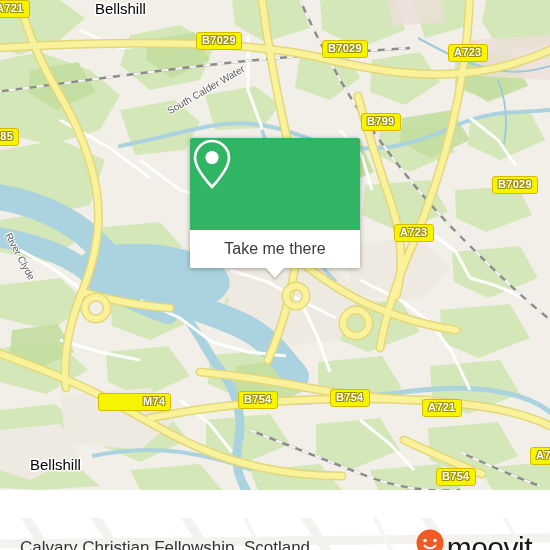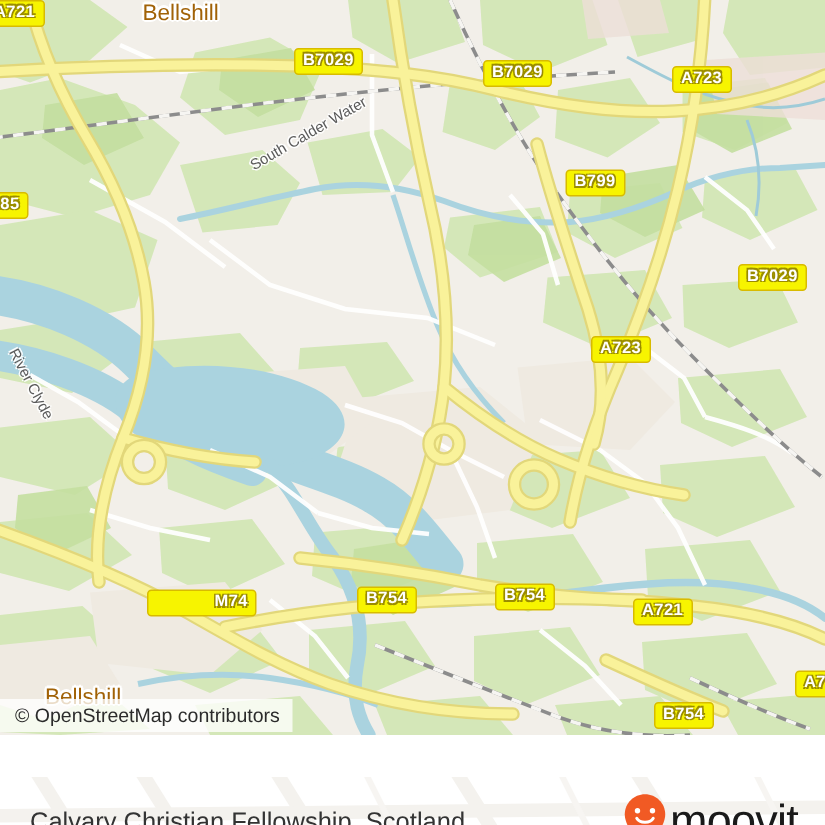--- a/index.html
+++ b/index.html
@@ -31,21 +31,21 @@
     line-height:13px;
     text-shadow:
       -1px -1px 0 #9a8c00, 1px -1px 0 #9a8c00,
       -1px  1px 0 #9a8c00, 1px  1px 0 #9a8c00;
     white-space:nowrap;
     box-sizing:border-box;
   }
   
   .place{
     position:absolute;
-    color:#a16207;
+    color:#000000;
     font-size:15px;
     white-space:nowrap;
     text-shadow:
       -1.6px 0 #fff, 1.6px 0 #fff, 0 -1.6px #fff, 0 1.6px #fff,
       -1.2px -1.2px #fff, 1.2px -1.2px #fff, -1.2px 1.2px #fff, 1.2px 1.2px #fff;
   }
   .water-label{
     position:absolute;
     color:#5a5a5a;
     font-size:10px;
@@ -302,33 +302,42 @@
     <div class="water-label" style="left:168px;top:106px;transform:rotate(-30deg);transform-origin:left center;">South Calder Water</div>
     <div class="water-label" style="left:8px;top:228px;transform:rotate(62deg);transform-origin:left center;">River Clyde</div>
 
     <div class="place" style="left:95px;top:0px;">Bellshill</div>
     <div class="place" style="left:30px;top:456px;">Bellshill</div>
 
     <div class="shield" style="left:-10px;top:0px;">A721</div>
     <div class="shield" style="left:196px;top:32px;">B7029</div>
     <div class="shield" style="left:322px;top:40px;">B7029</div>
     <div class="shield" style="left:448px;top:44px;">A723</div>
-    <div class="shield" style="left:377px;top:113px;">B799</div>
+    <div class="shield" style="left:361px;top:113px;">B799</div>
     <div class="shield" style="left:-14px;top:128px;">A85</div>
     <div class="shield" style="left:492px;top:176px;">B7029</div>
     <div class="shield" style="left:394px;top:224px;">A723</div>
     <div class="shield" style="left:98px;top:393px;padding-left:44px;">M74</div>
     <div class="shield" style="left:238px;top:391px;">B754</div>
     <div class="shield" style="left:330px;top:389px;">B754</div>
     <div class="shield" style="left:422px;top:399px;">A721</div>
     <div class="shield" style="left:530px;top:447px;">A72</div>
     <div class="shield" style="left:436px;top:468px;">B754</div>
 
-
-    <div class="attrib">© OpenStreetMap contributors</div>
+    <div class="popup">
+      <div class="popup-img">
+        <svg width="44" height="52" viewBox="0 0 44 52">
+          <path d="M22 3 C12.6 3 5 10.6 5 20 C5 31.5 22 49 22 49 C22 49 39 31.5 39 20 C39 10.6 31.4 3 22 3 Z" fill="none" stroke="#ffffff" stroke-width="2.6" stroke-linejoin="round"></path>
+          <circle cx="22" cy="19.5" r="6.6" fill="#ffffff"></circle>
+        </svg>
+      </div>
+      <div class="popup-btn">Take me there</div>
+      <div class="popup-tail"></div>
+    </div>
+
   </div>
 
   <div class="footer">
     <svg class="footer-bg" width="550" height="60" viewBox="0 0 550 60">
       <rect x="0" y="0" width="550" height="60" fill="#ffffff"></rect>
       <g stroke="#f4f2ee" stroke-width="9" fill="none">
         <path d="M20,-10 L70,70"></path>
         <path d="M90,-10 L140,70"></path>
         <path d="M180,-10 L230,70"></path>
         <path d="M300,-10 L350,70"></path>

